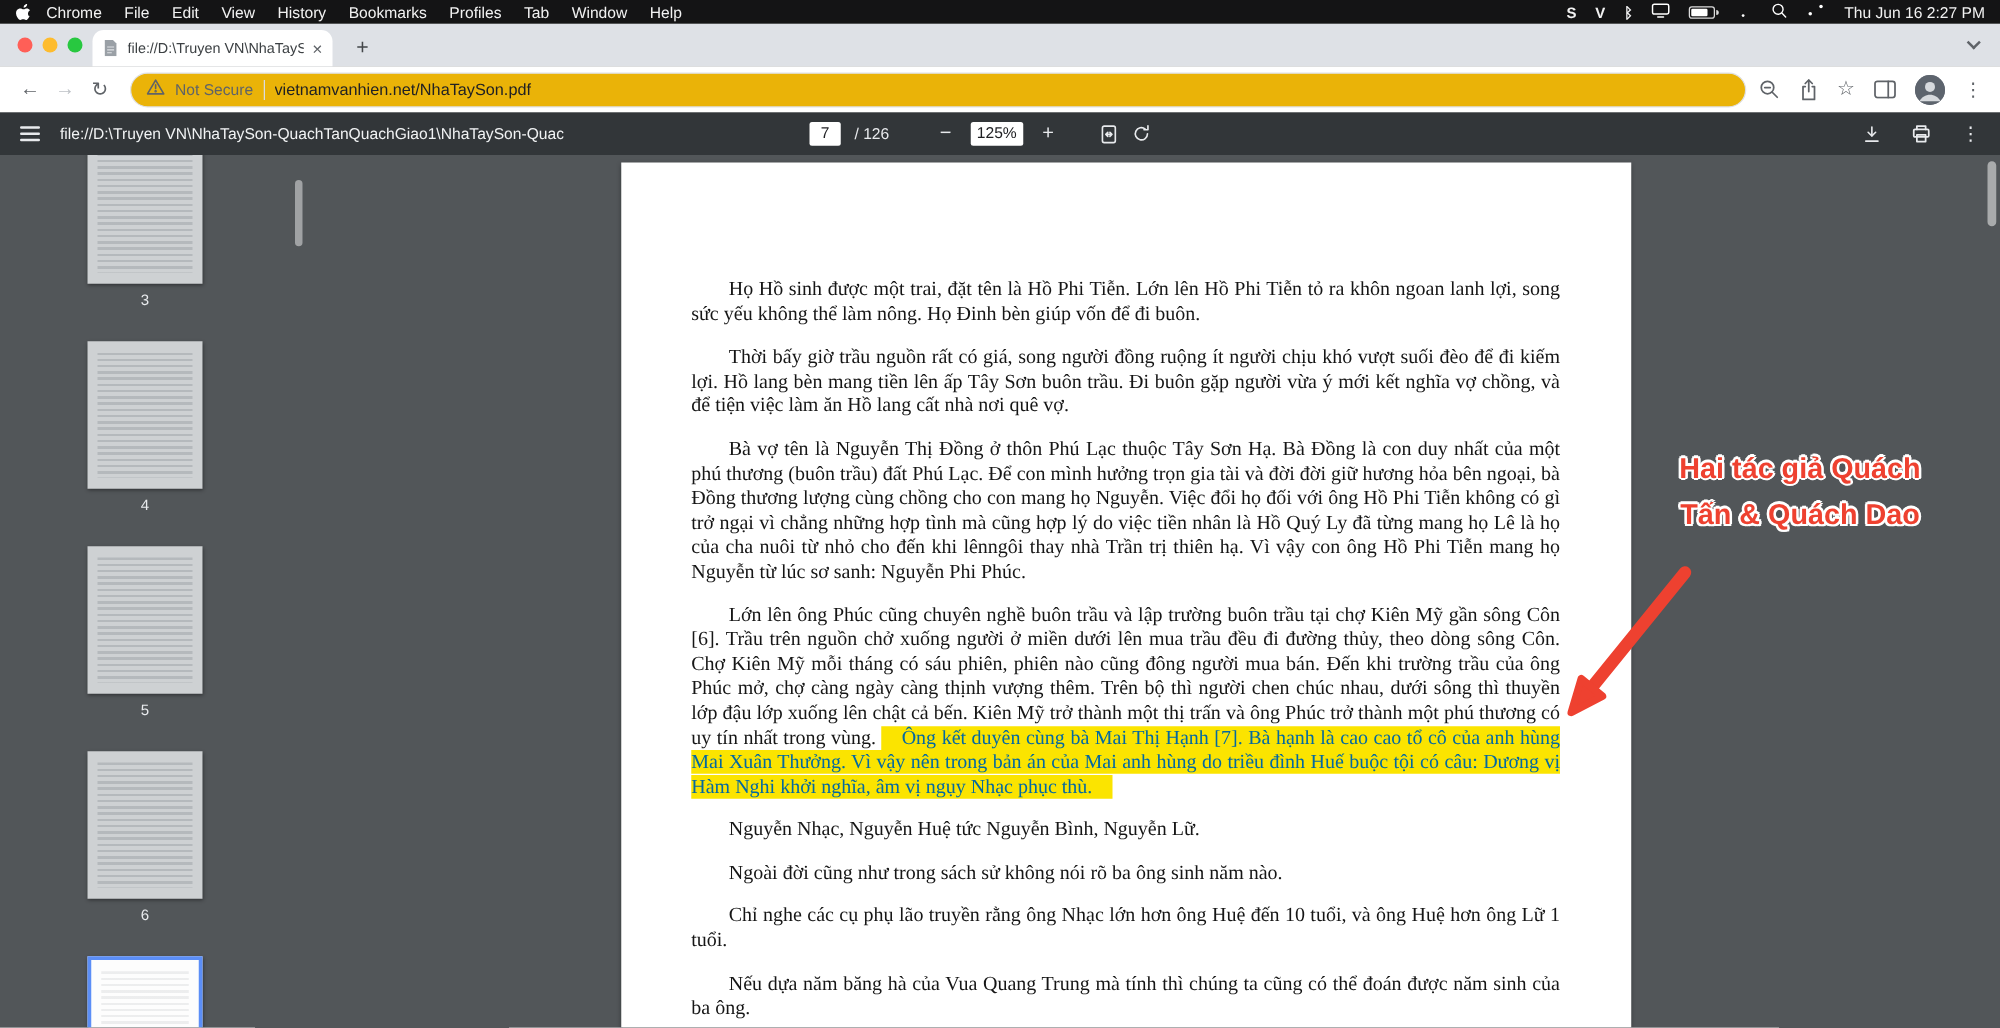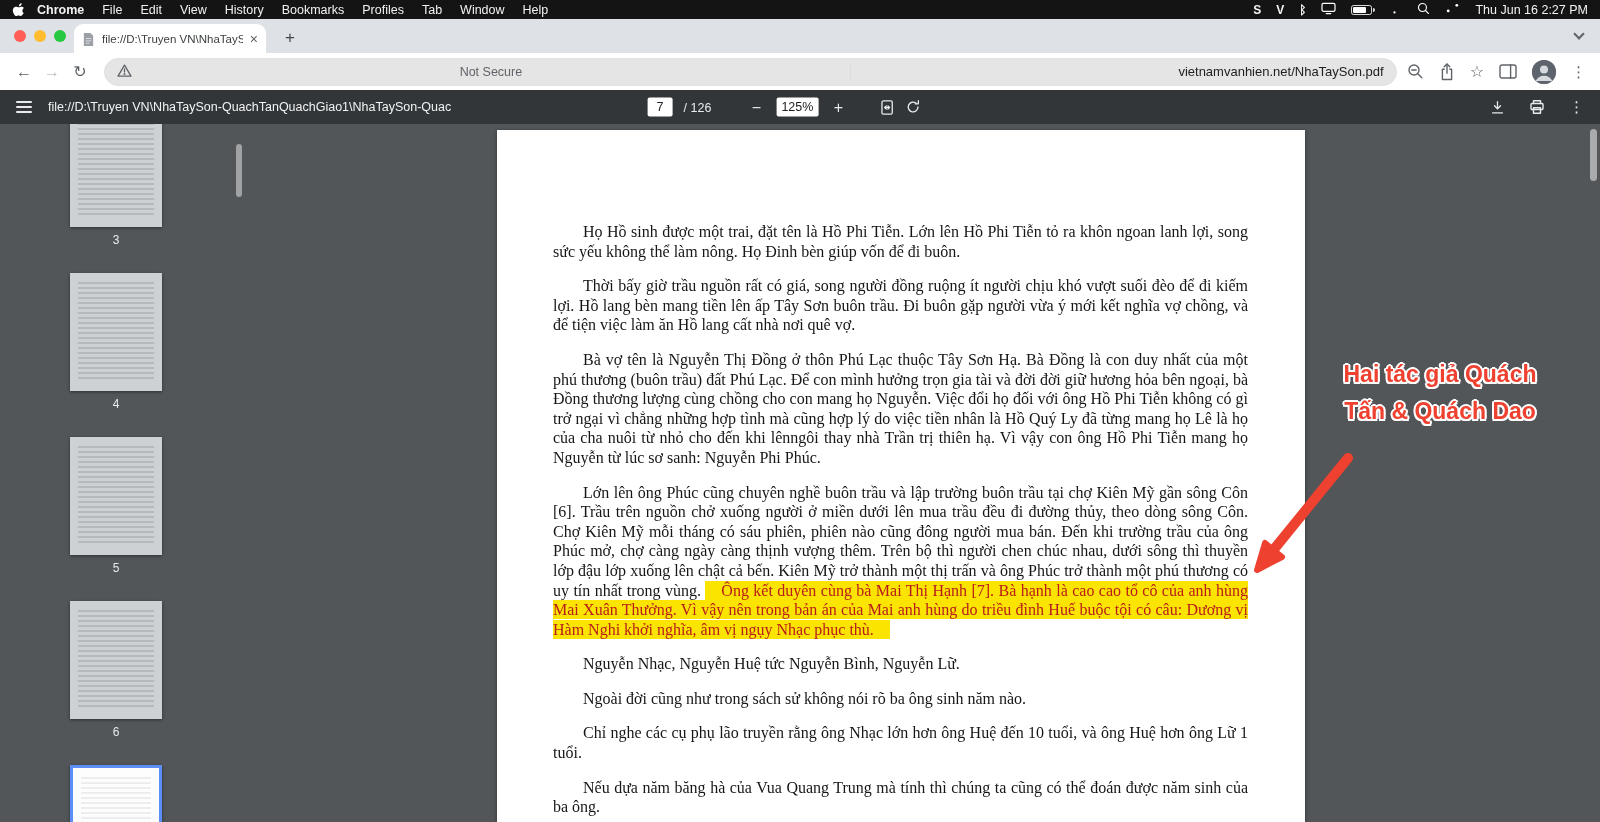--- a/index.html
+++ b/index.html
@@ -5,21 +5,21 @@
   * { margin:0; padding:0; box-sizing:border-box; }
   html,body { width:1600px; height:822px; }
   body { position:relative; overflow:hidden; background:var(--viewer-bg,#525659);
          font-family:"Liberation Sans",sans-serif; -webkit-font-smoothing:antialiased; }
 
   
   .menubar { position:absolute; top:0; left:0; width:1600px; height:19px; background:#141415;
              color:#f2f2f2; display:flex; align-items:center; padding:0 12px; font-size:12.5px; }
   .menubar .apple { display:flex; align-items:center; margin-right:4px; }
   .menubar .menu { margin:0 9px; white-space:nowrap; }
-  .menubar .menu.appname { font-weight:bold; }
+  .menubar .menu.appname { font-weight:normal; }
   .menubar .mright { margin-left:auto; display:flex; align-items:center; gap:15px; }
   .menubar .sticon { font-size:12px; font-weight:bold; }
   .battery { position:relative; width:21px; height:10px; border:1px solid rgba(255,255,255,.85); border-radius:2.5px; }
   .battery::before { content:""; position:absolute; left:1px; top:1px; bottom:1px; width:13px; background:#fff; border-radius:1px; }
   .battery::after { content:""; position:absolute; right:-4px; top:2.5px; width:2.5px; height:4px; background:rgba(255,255,255,.85); border-radius:0 2px 2px 0; }
   .clock { white-space:nowrap; }
 
   
   .tabbar { position:absolute; top:19px; left:0; width:1600px; height:34px; background:#dee1e6; }
   .traffic { position:absolute; left:14px; top:11px; display:flex; gap:8px; }
@@ -34,22 +34,22 @@
             font-size:17px; line-height:23px; color:#44474a; }
   .tabsearch { position:absolute; right:16px; top:13px; width:9px; height:9px; }
   .chev { display:block; width:8px; height:8px; border-left:2px solid #5f6368; border-bottom:2px solid #5f6368;
           transform:rotate(-45deg); margin-top:-2px; }
 
   
   .addressbar { position:absolute; top:53px; left:0; width:1600px; height:37px; background:#ffffff;
                 display:flex; align-items:center; padding:0 10px; }
   .nav { width:28px; text-align:center; font-size:16px; color:#5f6368; flex:none; }
   .nav.disabled { color:#bdc1c6; }
-  .omnibox { flex:1; height:28px; margin:0 10px; border:1px solid #dfe1e5; border-radius:14px; background:#e5e5e5;
-             display:flex; align-items:center; padding:0 12px; gap:8px; min-width:0;justify-content:space-between; }
+  .omnibox { flex:1; height:28px; margin:0 10px; border:1px solid #dfe1e5; border-radius:14px; background:#eab308;
+             display:flex; align-items:center; padding:0 12px; gap:8px; min-width:0; }
   .notsecure { font-size:12.5px; color:#5f6368; white-space:nowrap; }
   .omni-div { width:1px; height:16px; background:#dadce0; }
   .url { font-size:13px; color:#202124; white-space:nowrap; overflow:hidden; }
   .abar-icons { display:flex; align-items:center; gap:15px; flex:none; padding-right:4px; }
   .abar-icons .ic { display:flex; align-items:center; justify-content:center; }
   .star { font-size:16px; color:#5f6368; line-height:1; }
   .kebab { font-size:15px; color:#5f6368; }
   .avatar { width:24px; height:24px; border-radius:50%; overflow:hidden; background:#6b7280; }
 
   
@@ -81,21 +81,21 @@
   .thumb.current::before { opacity:.15; }
   .thumblabel { margin-top:6px; font-size:12px; color:#e8eaed; }
   .panel-scrollbar { position:absolute; right:3px; top:20px; width:6px; height:53px; border-radius:3px; background:rgba(255,255,255,.45); }
 
   .viewer { position:relative; flex:1; overflow:hidden; }
   .page { position:absolute; left:252px; top:6px; width:808px; height:980px; background:#ffffff;
           box-shadow:0 1px 4px rgba(0,0,0,.4); padding:77px 57px 0 56px;
           font-family:"Liberation Serif",serif; font-size:16px; line-height:19.6px;
           color:#161616; text-align:justify; }
   .page p { text-indent:30px; margin-bottom:8.5px;margin-top:15px; }
-  mark.hl { background:var(--highlight,#fbe400); color:#b91c1c; padding:1px 16px; }
+  mark.hl { background:var(--highlight,#fbe400); color:#0369a1; padding:1px 16px; }
 
   .annotation { position:absolute; left:1085px; top:232px; width:220px; text-align:center;
                 font-size:23px; font-weight:bold; line-height:37px; color:var(--annotation-red,#ee4130);
                 text-shadow:2px 0 0 #fff,-2px 0 0 #fff,0 2px 0 #fff,0 -2px 0 #fff,
                             1.5px 1.5px 0 #fff,-1.5px 1.5px 0 #fff,1.5px -1.5px 0 #fff,-1.5px -1.5px 0 #fff; }
   .arrow-svg { position:absolute; left:998px; top:326px; }
   .vscroll { position:absolute; right:3px; top:5px; width:7px; height:52px; border-radius:4px; background:rgba(255,255,255,.5); }
 
   svg.lineic { stroke:#5f6368; fill:none; stroke-width:1.4; stroke-linecap:round; stroke-linejoin:round; }
   svg.lineic-dark { stroke:#e8eaed; fill:none; stroke-width:1.4; stroke-linecap:round; stroke-linejoin:round; }

